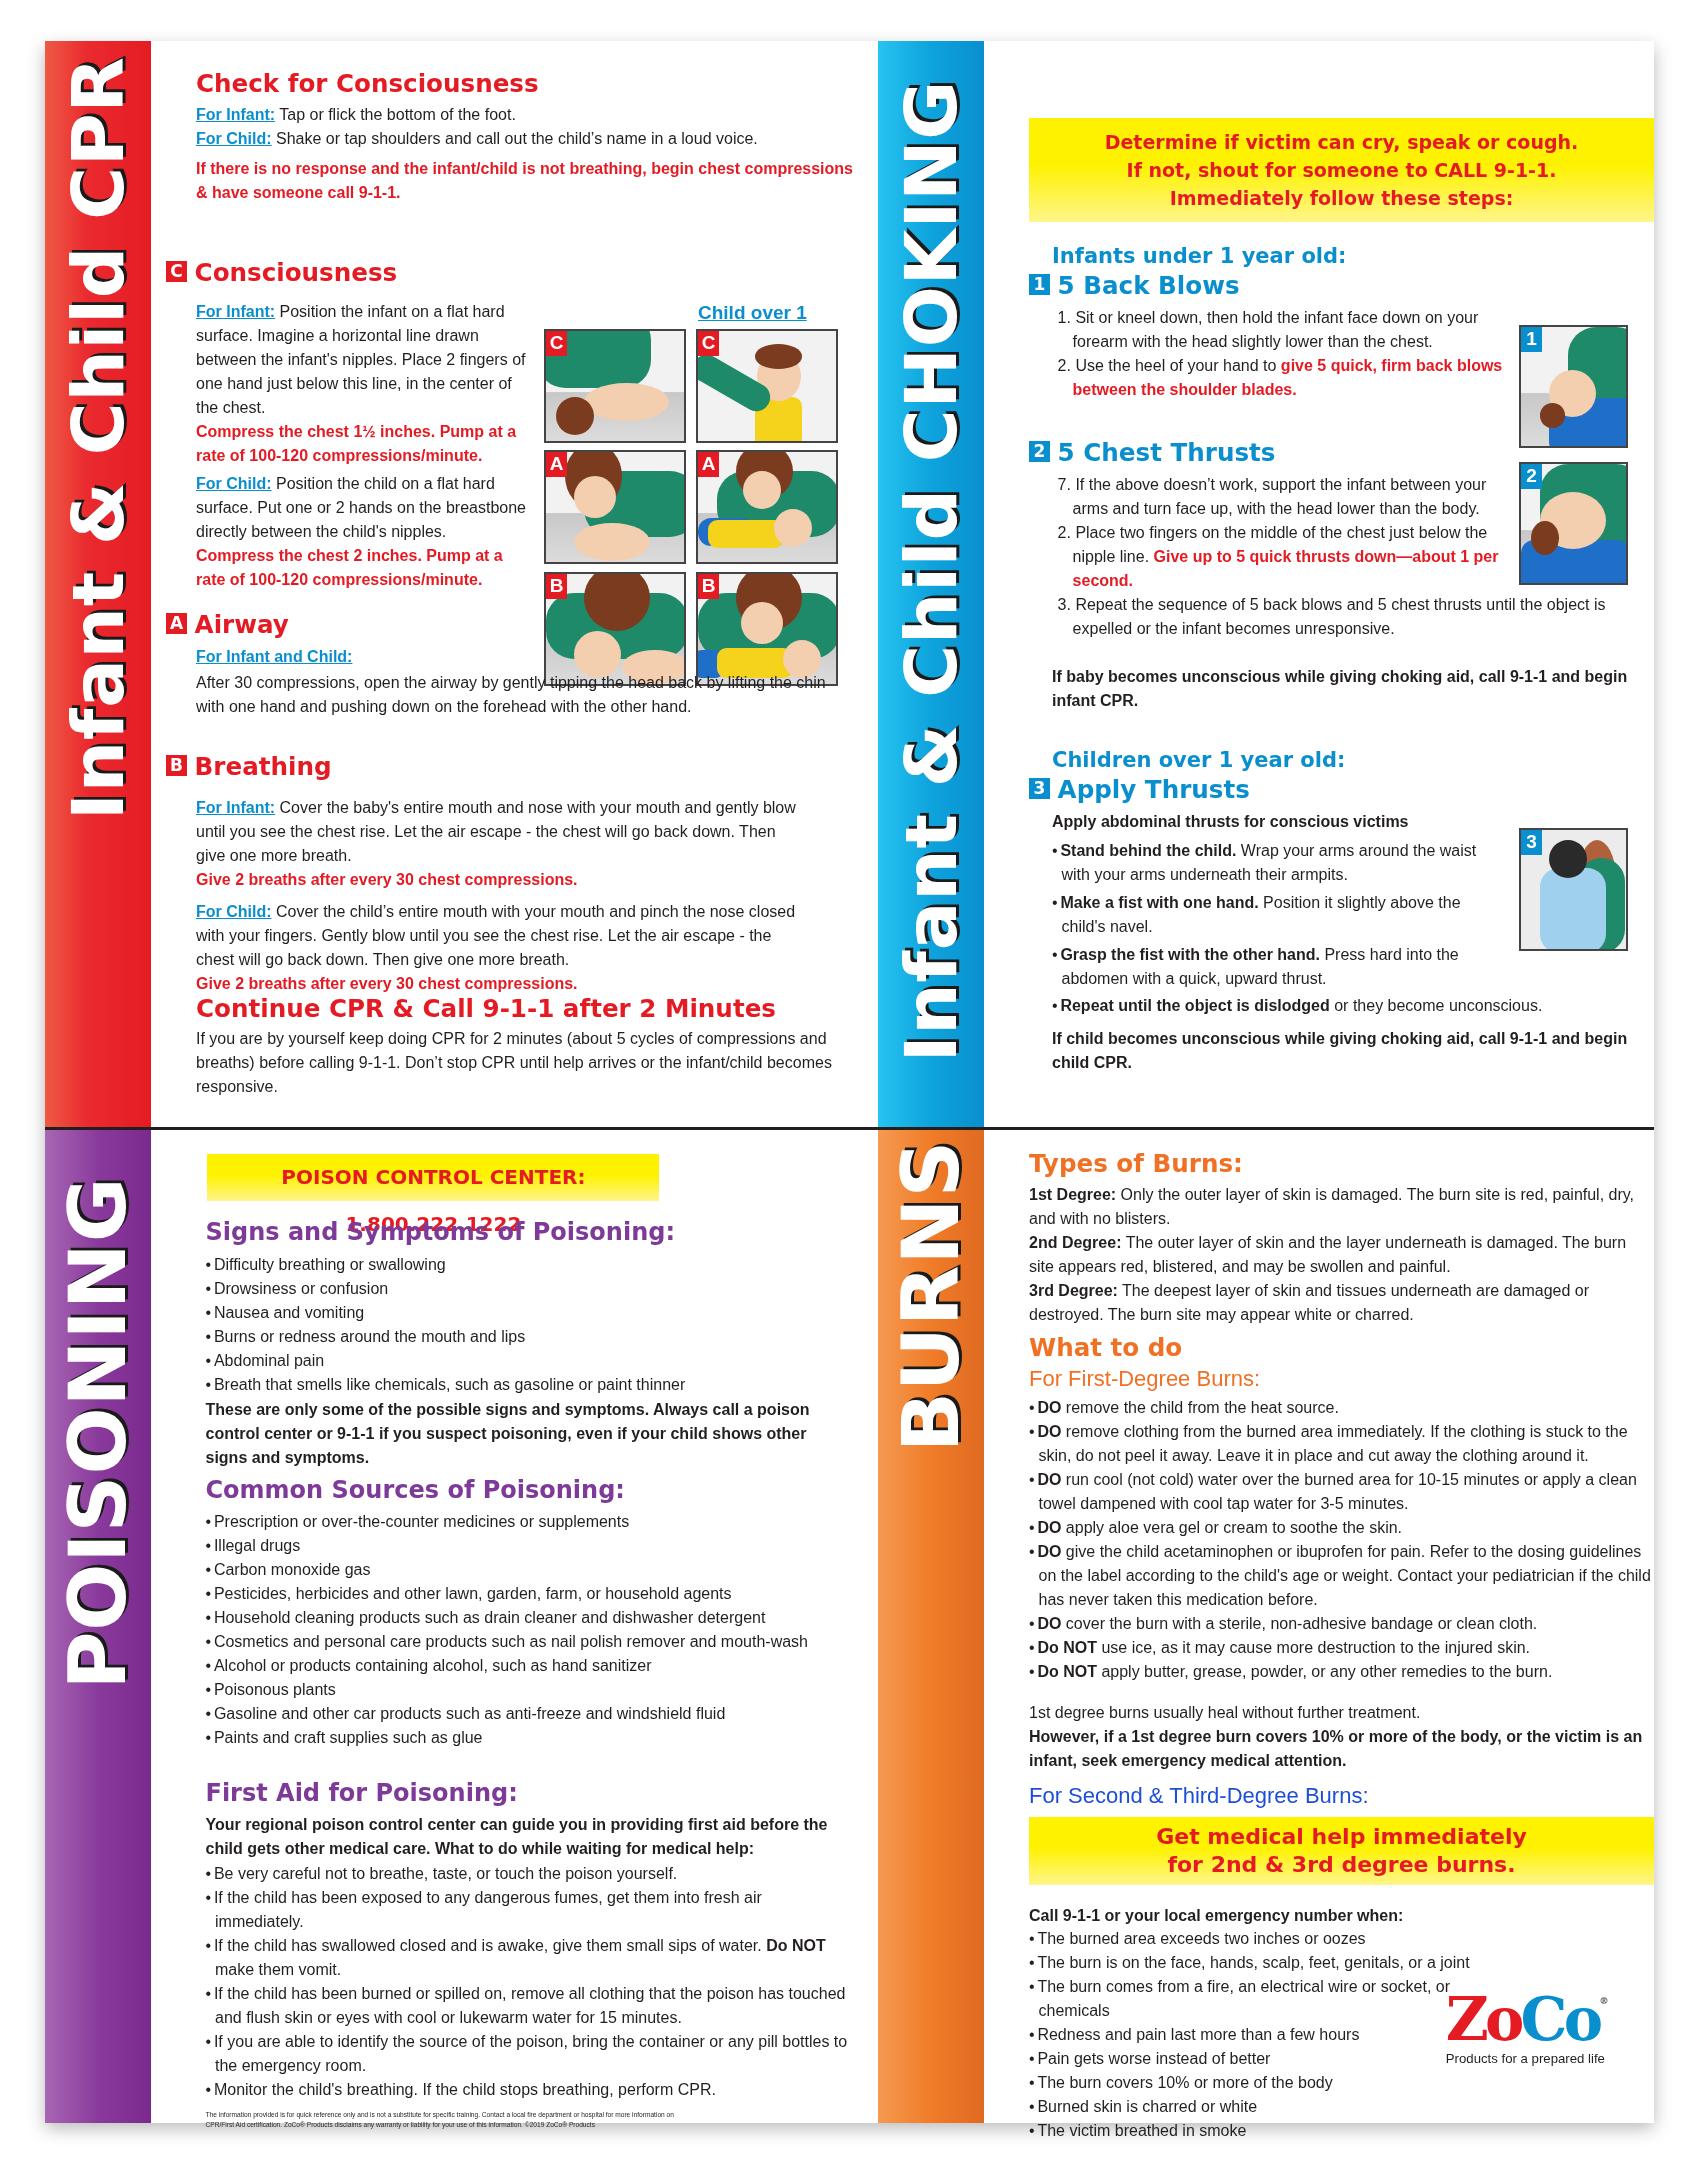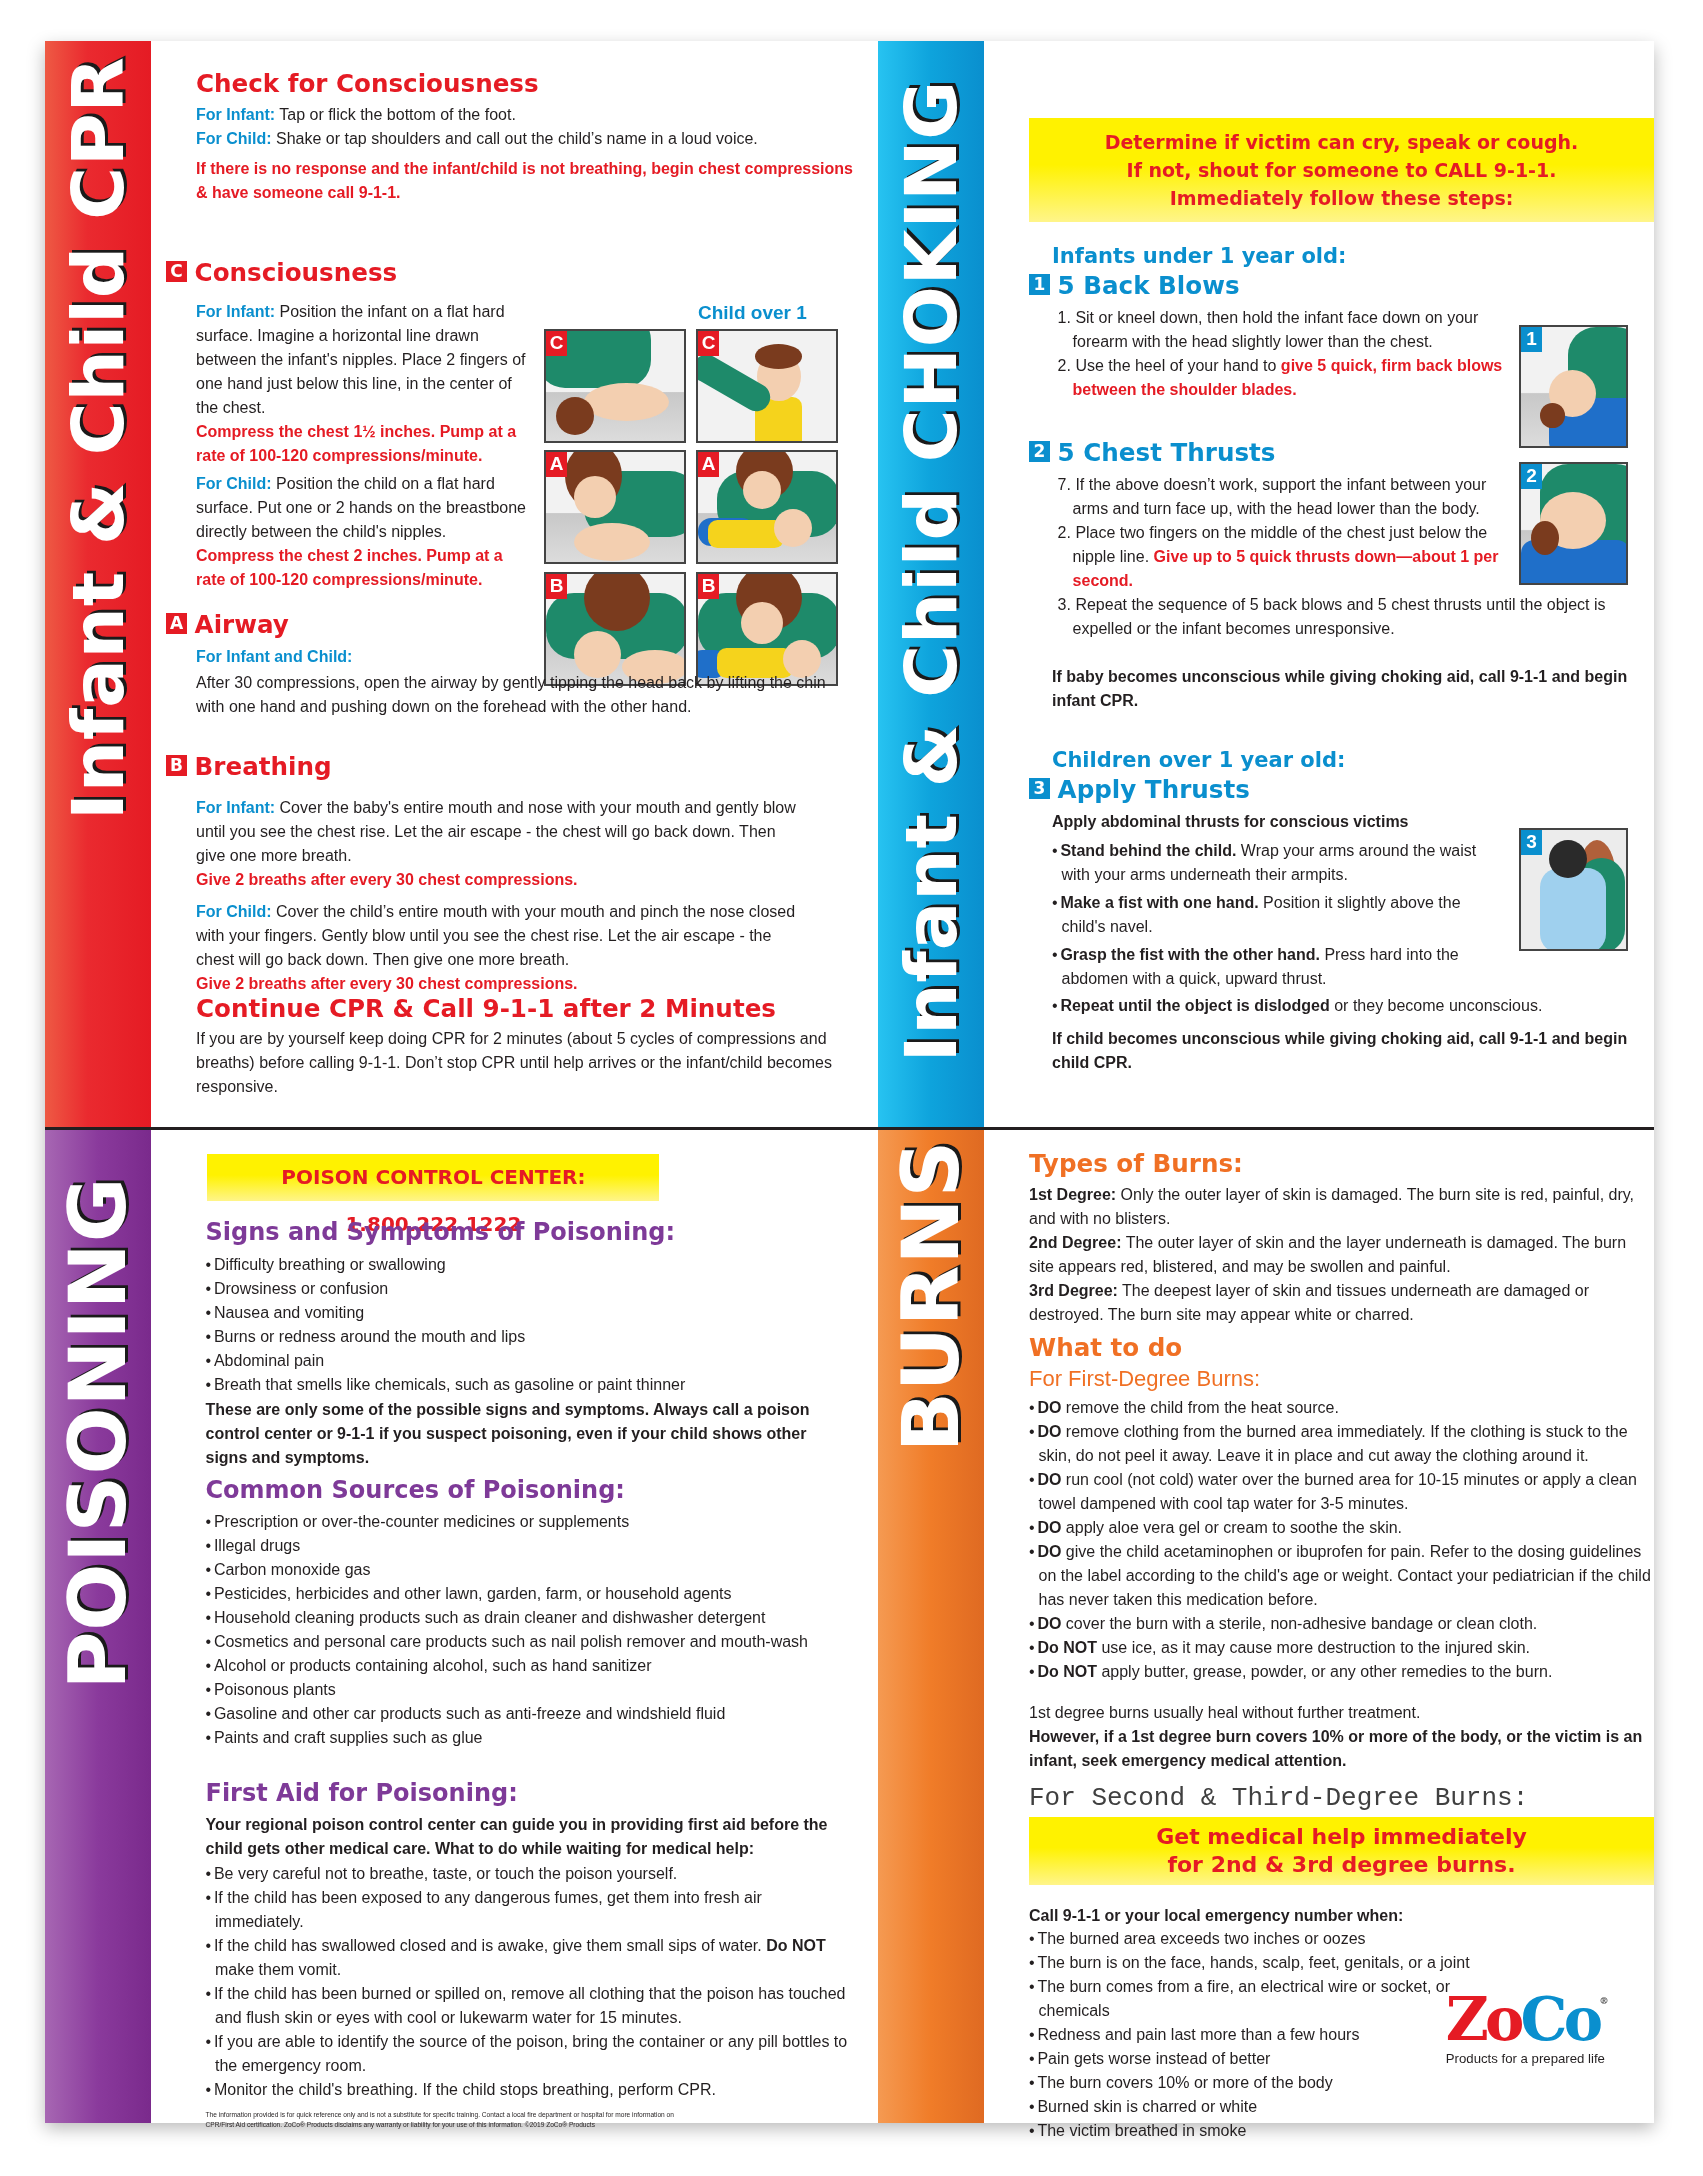--- a/index.html
+++ b/index.html
@@ -37,21 +37,21 @@
   .p-cpr { left: 151px; top: 28px; width: 662px; height: 1050px; }
   .p-chk { left: 984px; top: 28px; width: 625px; height: 1050px; }
   .p-poi { left: 151px; top: 1098px; width: 662px; height: 984px; }
   .p-brn { left: 984px; top: 1098px; width: 625px; height: 984px; }
 
   .abs { position: absolute; }
   .h-red { color: #e51b24; font-weight: bold; font-family: "DejaVu Sans", sans-serif; }
   .h-blue { color: #0a8fce; font-weight: bold; font-family: "DejaVu Sans", sans-serif; }
   .h-purple { color: #7e3a98; font-weight: bold; font-family: "DejaVu Sans", sans-serif; }
   .h-orange { color: #f07024; font-weight: bold; font-family: "DejaVu Sans", sans-serif; }
-  .lbl-blue { color: #0a8fce; font-weight: bold; }
+  .lbl-blue { color: #0a8fce; font-weight: bold; text-decoration: underline; }
   .red { color: #e51b24; font-weight: bold; }
   .txt { font-size: 16px; line-height: 24px; color: #231f20; }
   .b { font-weight: bold; }
 
   .badge {
     display: inline-block; width: 21px; height: 21px; color: #fff; font-weight: bold;
     font-size: 17px; line-height: 21px; text-align: center; margin-right: 7.6px; vertical-align: 3.8px;
   }
   .badge-red { background: #e51b24; }
   .badge-blue { background: #0a8fce; }
@@ -315,21 +315,21 @@
       <li><span class="b">DO</span><span> run cool (not cold) water over the burned area for 10-15 minutes or apply a clean towel dampened with cool tap water for 3-5 minutes.</span></li>
       <li><span class="b">DO</span><span> apply aloe vera gel or cream to soothe the skin.</span></li>
       <li><span class="b">DO</span><span> give the child acetaminophen or ibuprofen for pain. Refer to the dosing guidelines on the label according to the child's age or weight. Contact your pediatrician if the child has never taken this medication before.</span></li>
       <li><span class="b">DO</span><span> cover the burn with a sterile, non-adhesive bandage or clean cloth.</span></li>
       <li><span class="b">Do NOT</span><span> use ice, as it may cause more destruction to the injured skin.</span></li>
       <li><span class="b">Do NOT</span><span> apply butter, grease, powder, or any other remedies to the burn.</span></li>
     </ul>
     <div class="abs txt" style="left:0;top:562px;width:625px;">1st degree burns usually heal without further treatment.</div>
     <div class="abs txt red" style="left:0;top:586px;width:625px;">However, if a 1st degree burn covers 10% or more of the body, or the victim is an infant, seek emergency medical attention.</div>
 
-    <div class="abs" style="left:0;top:644px;font-size:26px;color:#404040;font-family:Liberation Mono, monospace;">For Second &amp; Third-Degree Burns:</div>
+    <div class="abs" style="left:0;top:644px;font-size:22px;color:#1d4ed8;">For Second &amp; Third-Degree Burns:</div>
     <div class="yellow-box" style="left:0;top:678px;width:625px;height:68px;font-size:22px;line-height:28px;padding-top:5.7px;">
       <div>Get medical help immediately</div>
       <div>for 2nd &amp; 3rd degree burns.</div>
     </div>
 
     <div class="abs txt red" style="left:0;top:765px;">Call 9-1-1 or your local emergency number when:</div>
     <ul class="bul abs txt" style="left:0;top:788px;width:473px;">
       <li>The burned area exceeds two inches or oozes</li>
       <li>The burn is on the face, hands, scalp, feet, genitals, or a joint</li>
       <li>The burn comes from a fire, an electrical wire or socket, or chemicals</li>

